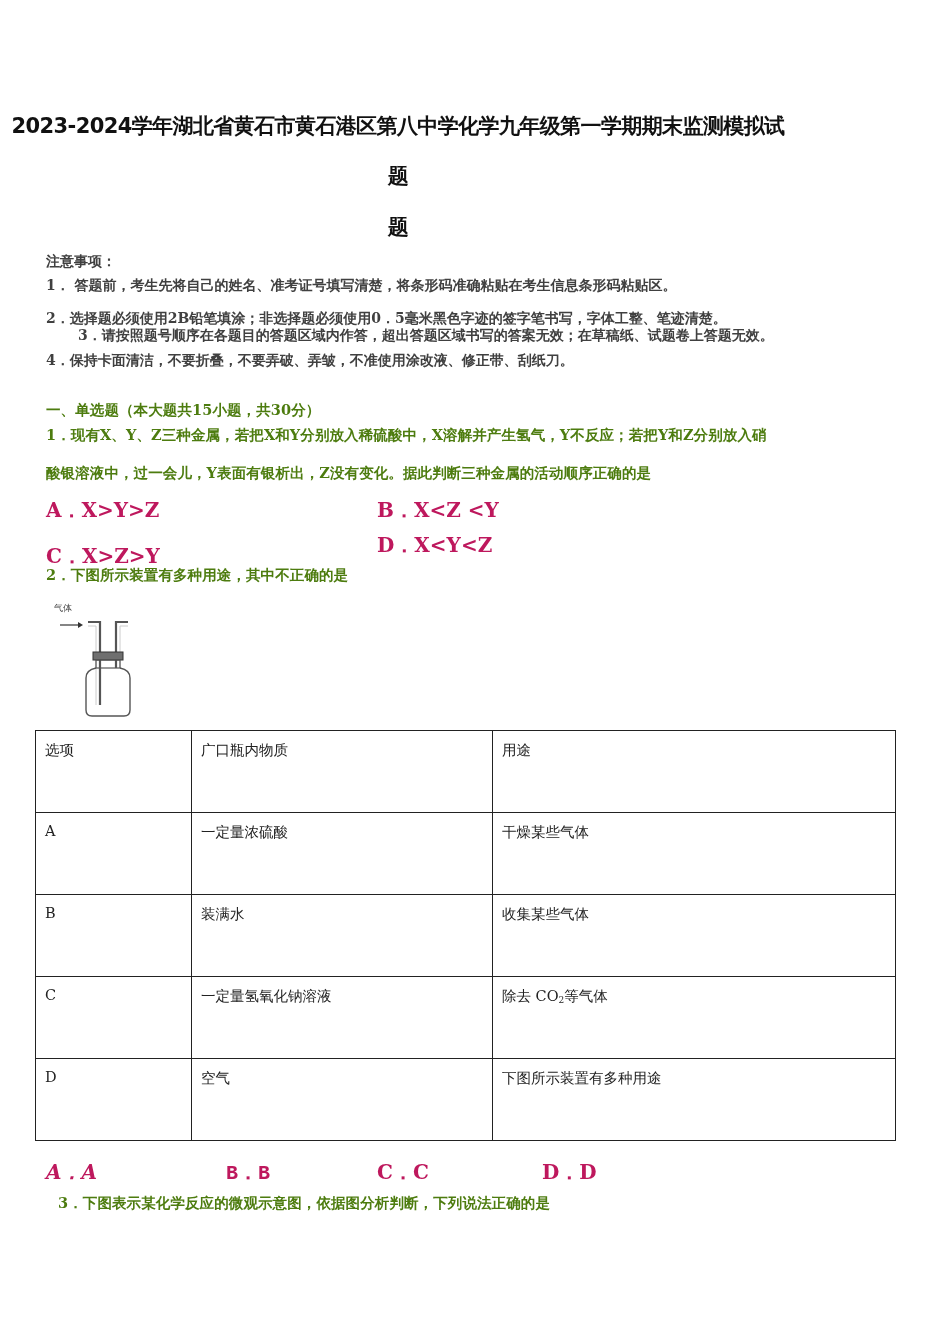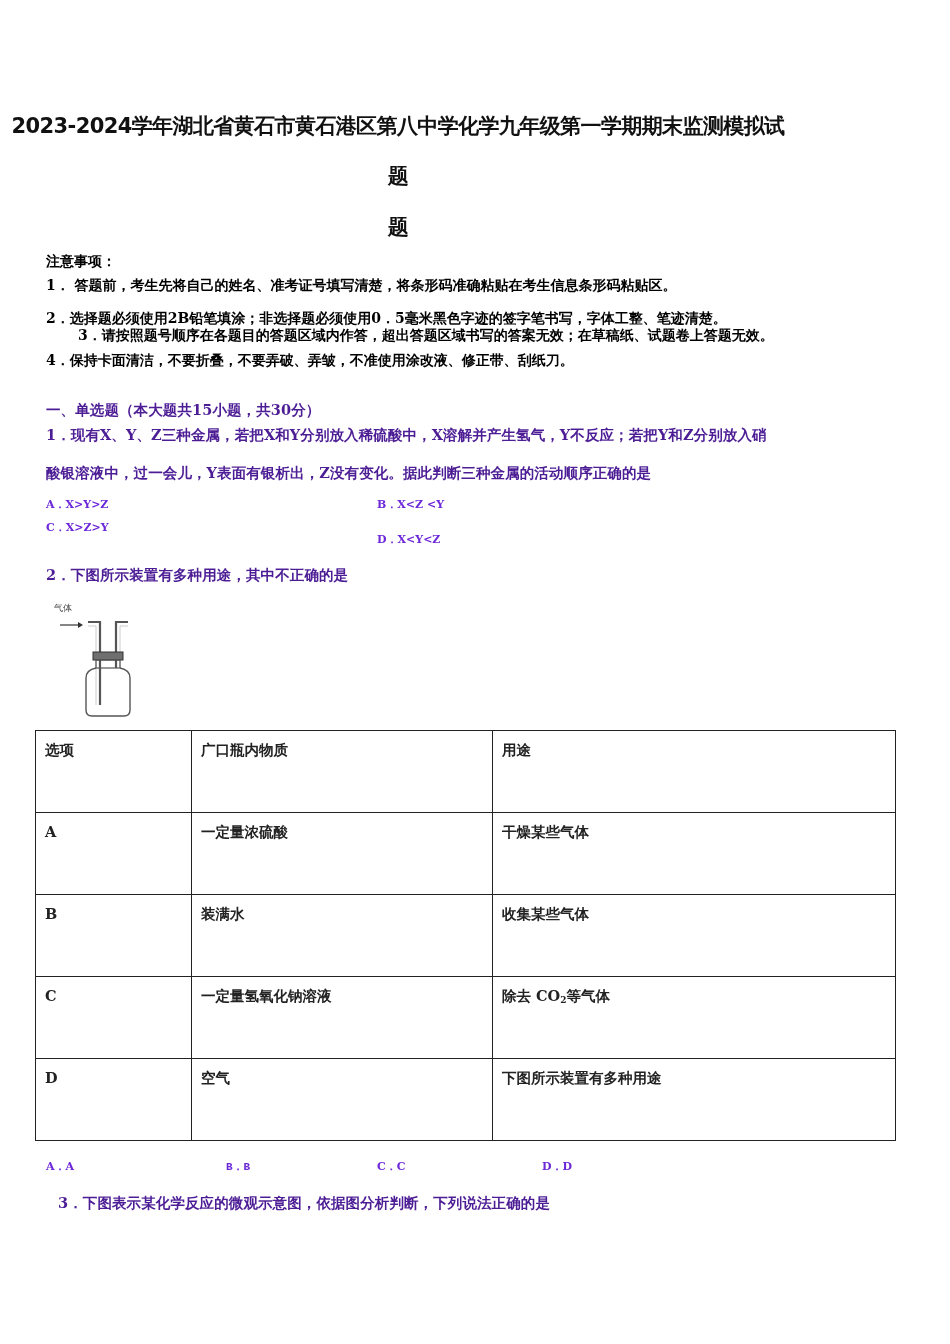--- a/index.html
+++ b/index.html
@@ -7,31 +7,31 @@
     width: 950px; height: 1344px; position: relative; overflow: hidden;
     font-family: "DejaVu Serif", "Liberation Serif", serif;
     color: #1a1a1a;
   }
   .abs { position: absolute; white-space: nowrap; }
   .title {
     font-family: "DejaVu Sans", "Liberation Sans", sans-serif;
     font-weight: bold; font-size: 21px; letter-spacing: -0.6px;
     left: 0; width: 796px; text-align: center; color: #111;
   }
-  .body-text { font-size: 14.5px; font-weight: bold; color: #4c1d95; letter-spacing: 0.1px; }
-  .notice { font-size: 14px; font-weight: bold; color: #000000; }
-  .opt { font-size: 11px; font-weight: bold; color: #6d28d9; }
+  .body-text { font-size: 14.5px; font-weight: bold; color: #4d7c0f; letter-spacing: 0.1px; }
+  .notice { font-size: 14px; font-weight: bold; color: #404040; }
+  .opt { font-size: 20px; font-weight: bold; color: #be185d; }
   table.q2 {
     position: absolute; left: 35px; top: 730px;
     border-collapse: collapse; width: 861px;
   }
   table.q2 td {
     border: 1.5px solid #222; vertical-align: top;
     height: 82px; padding: 10px 0 0 9px;
-    font-size: 14.5px; font-weight: bold; color: #222;
+    font-size: 14.5px; font-weight: normal; color: #222;
     box-sizing: border-box;
   }
   table.q2 td.c1 { width: 156px; }
   table.q2 td.c2 { width: 301px; }
   sub { font-size: 9px; vertical-align: -2px; }
   .figure { position: absolute; left: 48px; top: 600px; width: 90px; height: 120px; }
 </style>
 </head>
 <body>
 
@@ -47,21 +47,21 @@
   <div class="abs notice" style="left:46px; top:352px;">4．保持卡面清洁，不要折叠，不要弄破、弄皱，不准使用涂改液、修正带、刮纸刀。</div>
 </div>
 
 <div class="abs body-text" style="left:46px; top:401px;">一、单选题（本大题共15小题，共30分）</div>
 
 <div>
   <div class="abs body-text" style="left:46px; top:426px;">1．现有X、Y、Z三种金属，若把X和Y分别放入稀硫酸中，X溶解并产生氢气，Y不反应；若把Y和Z分别放入硝</div>
   <div class="abs body-text" style="left:46px; top:464px;">酸银溶液中，过一会儿，Y表面有银析出，Z没有变化。据此判断三种金属的活动顺序正确的是</div>
   <div class="abs opt" style="left:46px; top:497px;">A．X&gt;Y&gt;Z</div>
   <div class="abs opt" style="left:377px; top:497px;">B．X&lt;Z &lt;Y</div>
-  <div class="abs opt" style="left:46px; top:520px;text-align:right;">C．X&gt;Z&gt;Y</div>
+  <div class="abs opt" style="left:46px; top:543px;text-align:right;">C．X&gt;Z&gt;Y</div>
   <div class="abs opt" style="left:377px; top:532px;">D．X&lt;Y&lt;Z</div>
 </div>
 
 <div>
   <div class="abs body-text" style="left:46px; top:566px;">2．下图所示装置有多种用途，其中不正确的是</div>
 
   <div class="figure">
     <span class="abs" style="left:6px; top:2px; font-size:9px; color:#444; ">气体</span>
     <svg width="90" height="120" viewBox="0 0 90 120">
 
@@ -105,19 +105,19 @@
       <td><span>除去 CO</span><sub>2</sub><span>等气体</span></td>
     </tr>
     <tr>
       <td class="c1">D</td>
       <td class="c2">空气</td>
       <td>下图所示装置有多种用途</td>
     </tr>
   </tbody>
     </table>
 
-  <div class="abs opt" style="left:46px; top:1159px;">A．A</div>
+  <div class="abs opt" style="left:46px; top:1159px;font-style:italic;">A．A</div>
   <div class="abs opt" style="left:226px; top:1159px;font-family:Liberation Mono, monospace;">B．B</div>
   <div class="abs opt" style="left:377px; top:1159px;">C．C</div>
   <div class="abs opt" style="left:542px; top:1159px;">D．D</div>
 </div>
 
 <div class="abs body-text" style="left:58px; top:1194px;">3．下图表示某化学反应的微观示意图，依据图分析判断，下列说法正确的是</div>
 
 </body></html>

